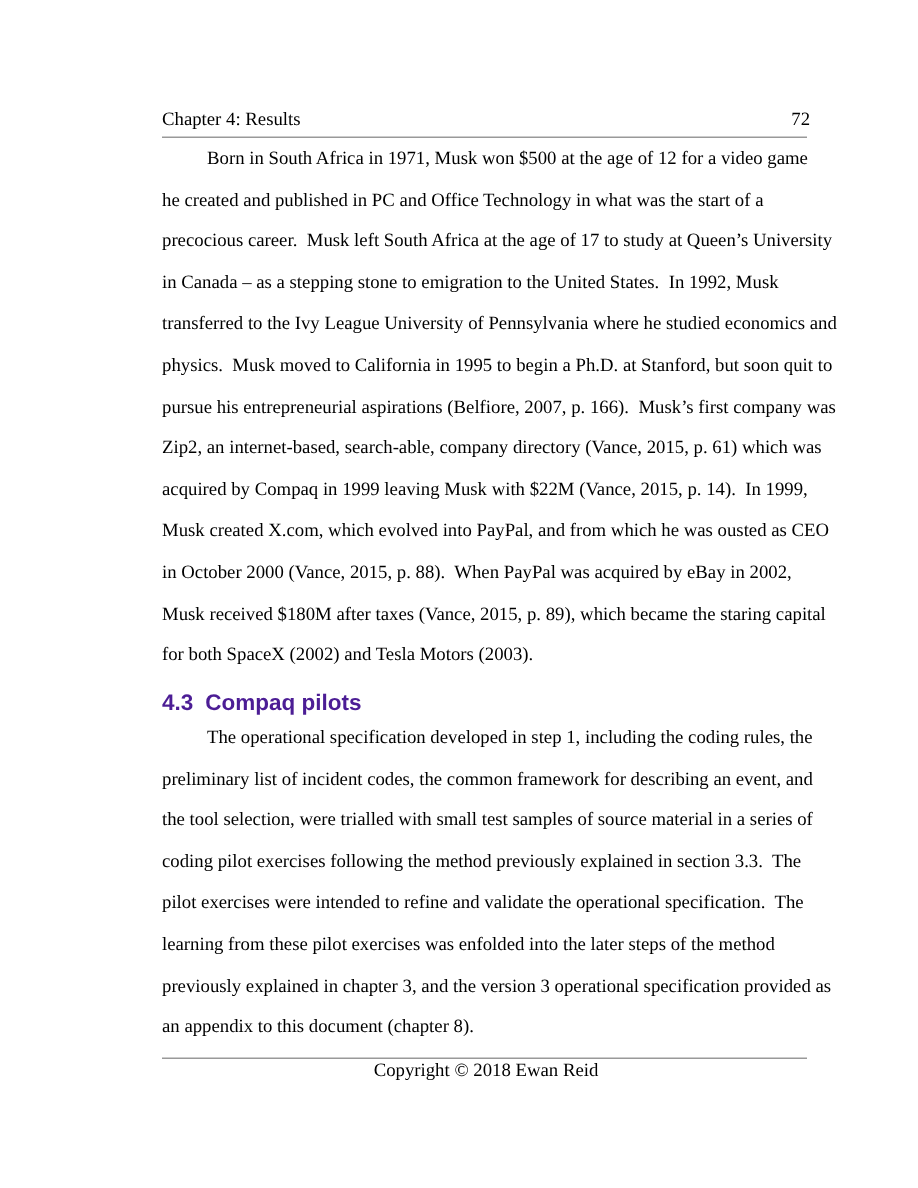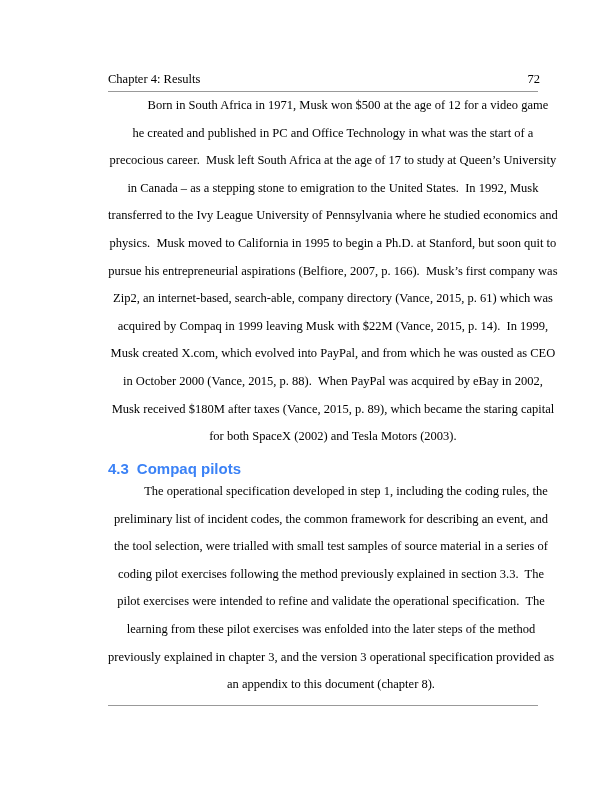--- a/index.html
+++ b/index.html
@@ -35,35 +35,35 @@
   }
   .header-rule { top: 91px; }
   .footer-rule { top: 705px; }
   .para {
     position: absolute;
     left: 108px;
     font-size: 12.5px;
     line-height: 27.6px;
     white-space: pre;
   }
-  .para .line { height: 27.6px; text-align: center; }
+  .para .line { height: 27.6px; }
   .para .line:first-child { padding-left: 30px; }
   .para1 { top: 92px; }
   .para2 { top: 478px; font-family: Liberation Serif, serif; }
   .section-heading {
     position: absolute;
     top: 460px;
     left: 108px;
     margin: 0;
     font-family: "Liberation Sans", sans-serif;
     font-size: 15px;
     font-weight: bold;
     display: flex;
     gap: 8px;
-    color: #3b82f6;
+    color: #4c1d95;
   }
   .footer {
     position: absolute;
     top: 706px;
     left: 108px;
     width: 432px;
     text-align: center;
     font-size: 12.5px;
     line-height: 15px;
   }
@@ -84,14 +84,17 @@
 
   <h2 class="section-heading">
     <span>4.3</span>
     <span>Compaq pilots</span>
   </h2>
 
   <div class="para para2"><div class="line">The operational specification developed in step 1, including the coding rules, the</div><div class="line">preliminary list of incident codes, the common framework for describing an event, and</div><div class="line">the tool selection, were trialled with small test samples of source material in a series of</div><div class="line">coding pilot exercises following the method previously explained in section 3.3.  The</div><div class="line">pilot exercises were intended to refine and validate the operational specification.  The</div><div class="line">learning from these pilot exercises was enfolded into the later steps of the method</div><div class="line">previously explained in chapter 3, and the version 3 operational specification provided as</div><div class="line">an appendix to this document (chapter 8).</div></div>
 
   <div class="rule footer-rule"></div>
 
+  <div class="footer">
+    <span>Copyright © 2018 Ewan Reid</span>
+  </div>
 
 </div>
 
 </body></html>

